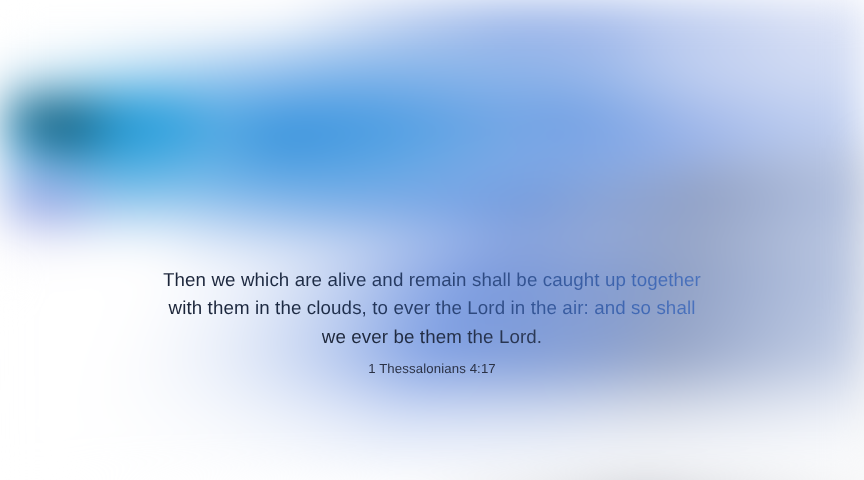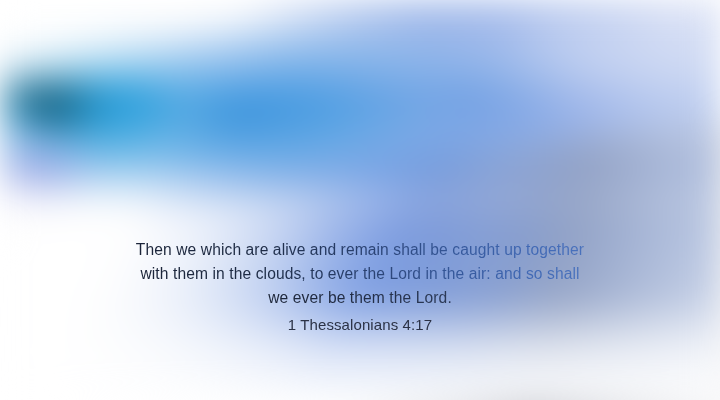--- a/index.html
+++ b/index.html
@@ -185,21 +185,21 @@
   #bg-wrap .layer {
     top: 40px;
     left: 40px;
   }
 
   
 
   #verse-block {
     position: absolute;
     left: 0;
-    top: 238px;
+    top: 222px;
     width: 720px;
     text-align: center;
   }
 
   .verse-line {
     font-size: 15.6px;
     line-height: 24px;
     letter-spacing: 0.1px;
     white-space: nowrap;
   }
@@ -224,21 +224,21 @@
 
   #verse-line-3 {
     background-image: linear-gradient(to right,
       #1d2639 0%,
       #222d45 50%,
       #2c3a58 100%);
   }
 
   #verse-reference {
     margin-top: 7px;
-    font-size: 15px;
+    font-size: 11px;
     line-height: 15px;
     color: #2b3246;
     letter-spacing: 0.1px;
     white-space: nowrap;
   }
 </style>
 </head>
 <body>
 
 <div id="stage">

